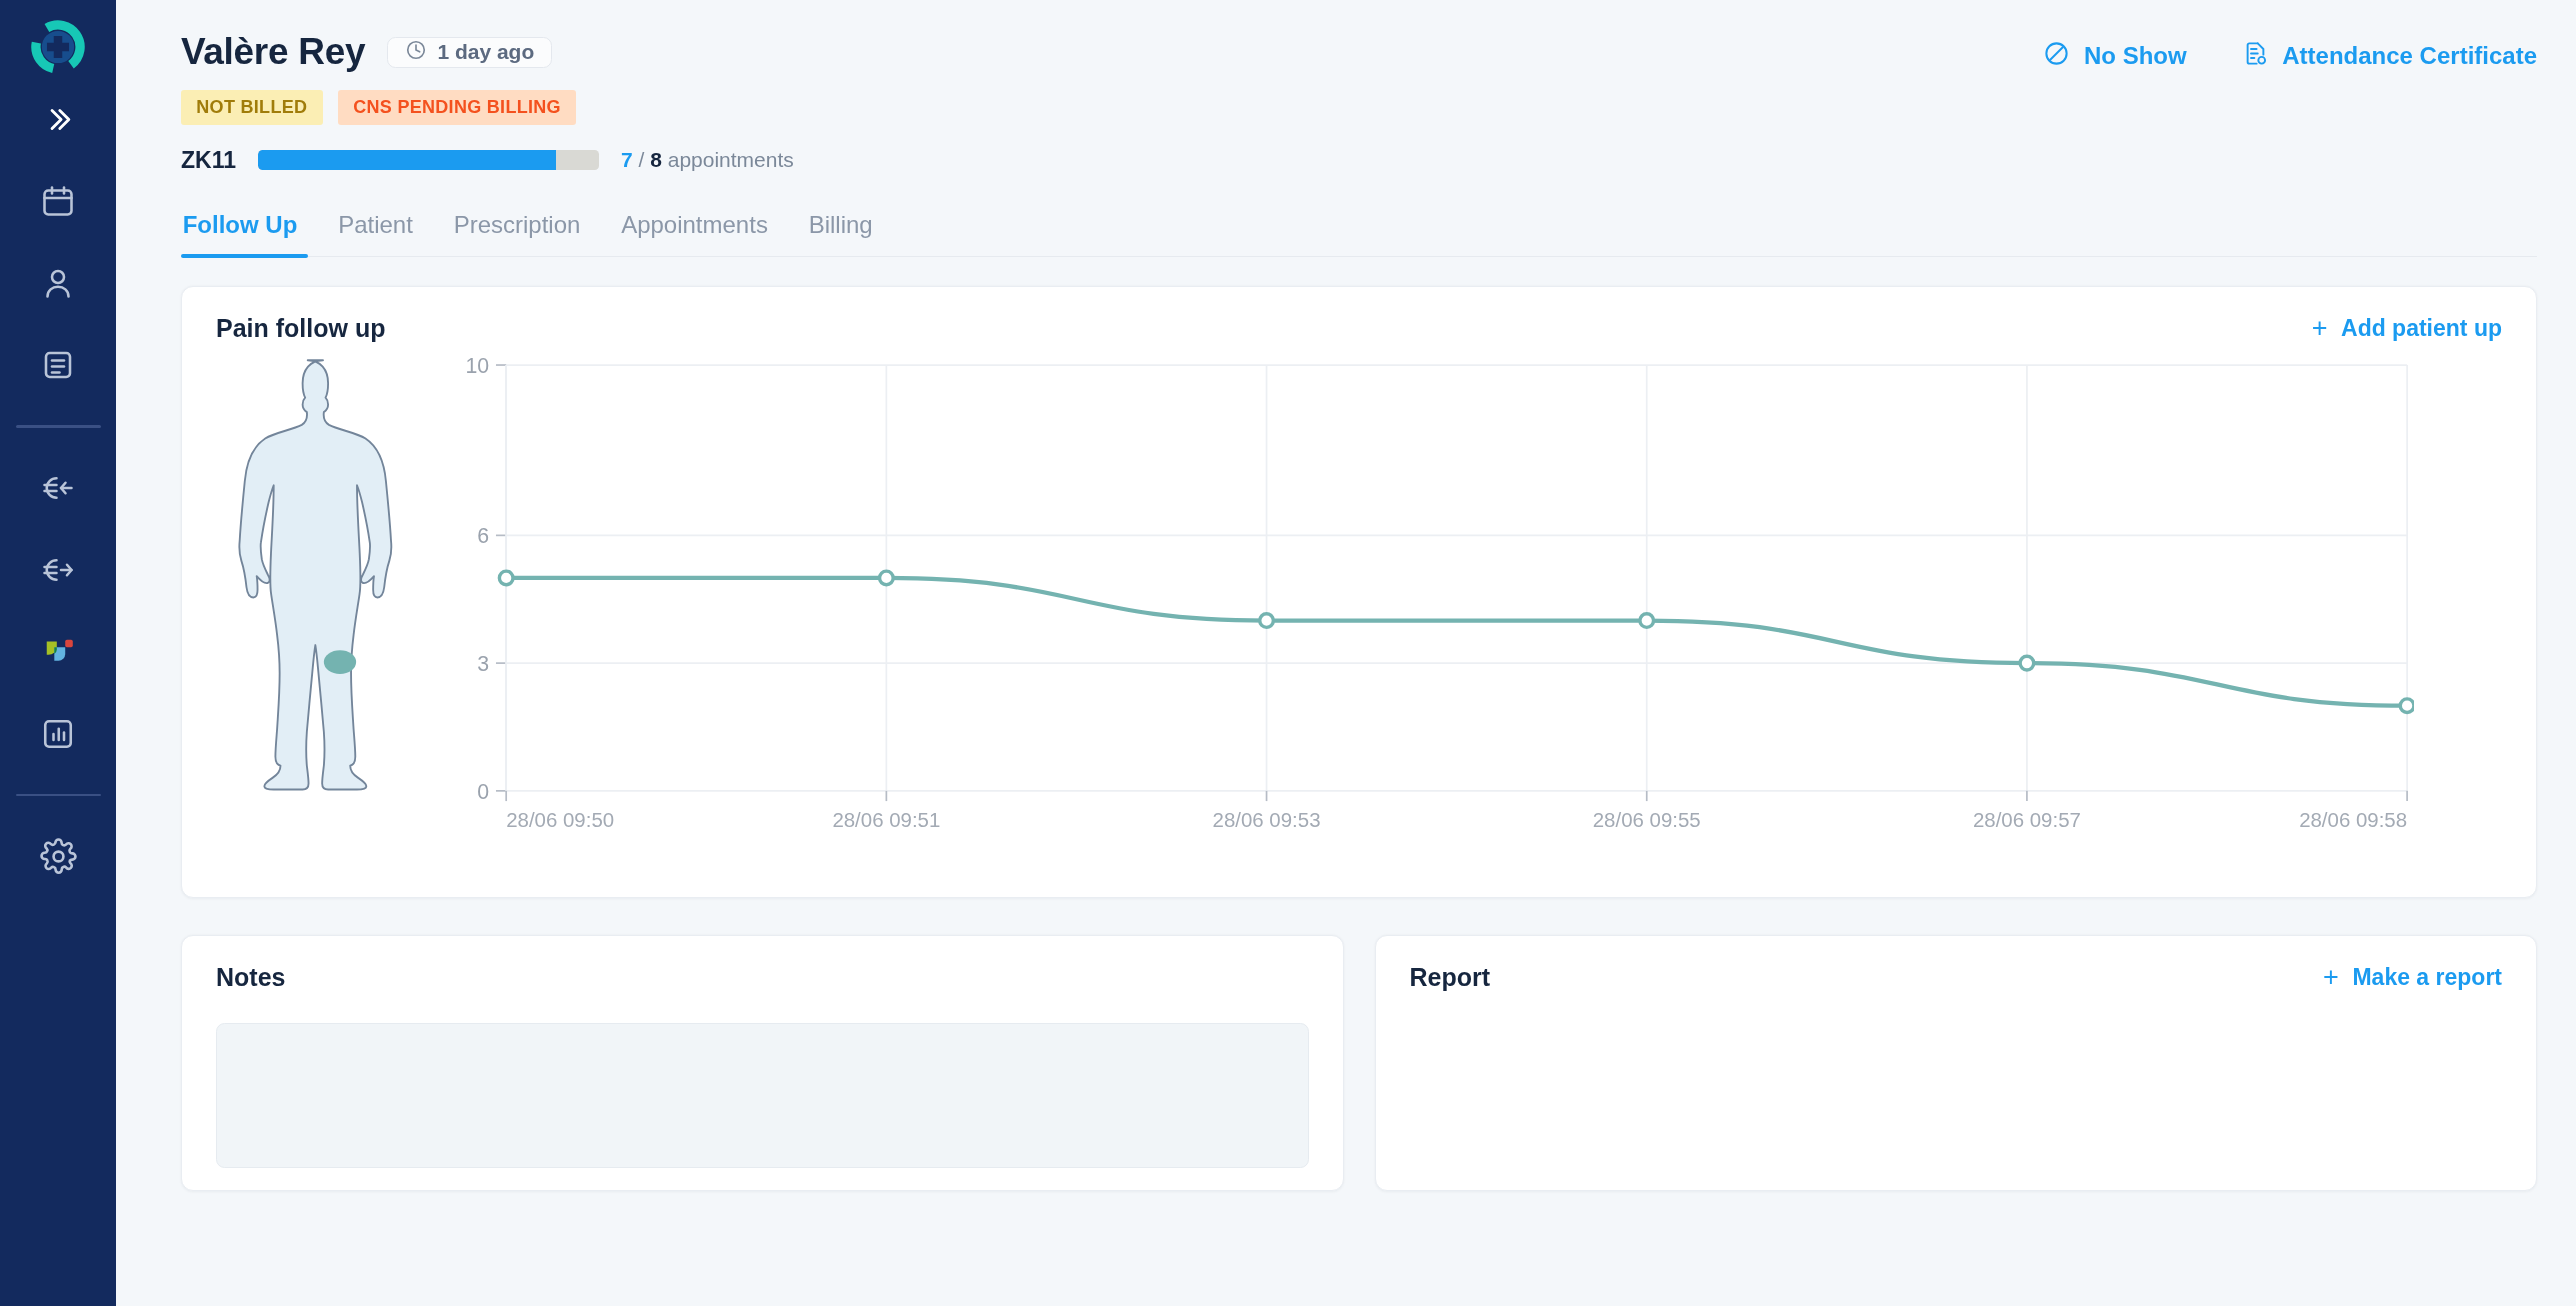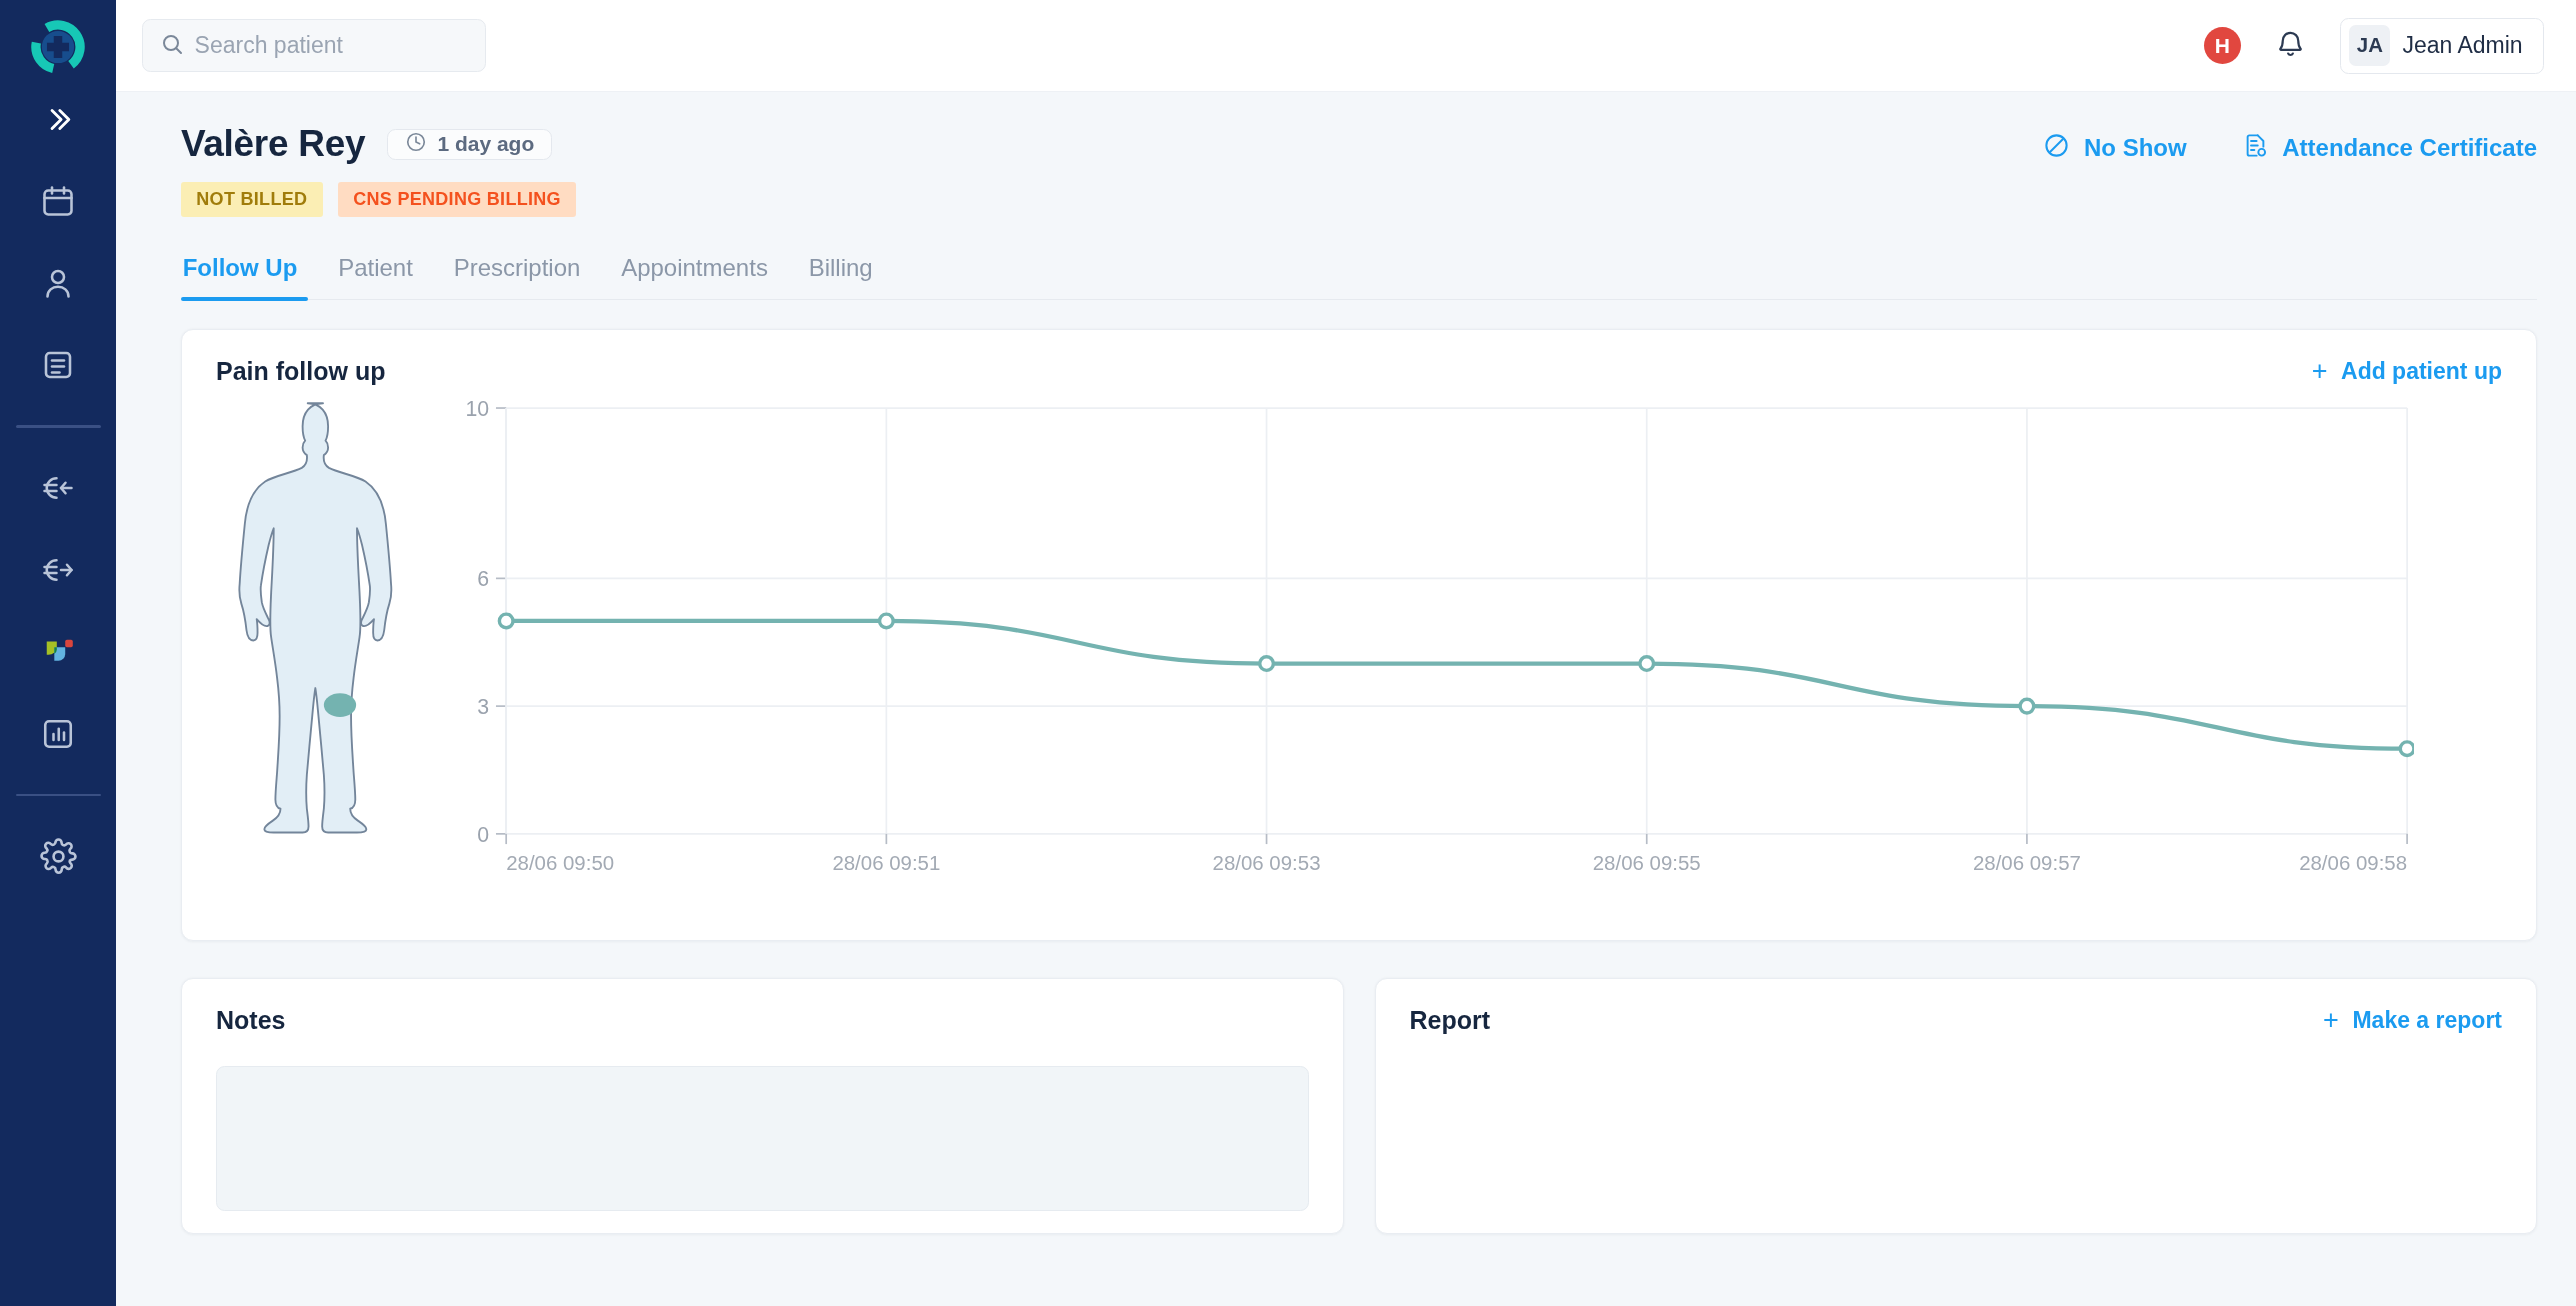--- a/index.html
+++ b/index.html
@@ -245,45 +245,20 @@
             <circle cx="12" cy="12" r="3.2"></circle>
             <path d="M19.4 14.5a1.6 1.6 0 0 0 .3 1.8l.1.1a2 2 0 1 1-2.8 2.8l-.1-.1a1.6 1.6 0 0 0-1.8-.3 1.6 1.6 0 0 0-1 1.5v.2a2 2 0 1 1-4 0v-.1a1.6 1.6 0 0 0-1-1.5 1.6 1.6 0 0 0-1.8.3l-.1.1a2 2 0 1 1-2.8-2.8l.1-.1a1.6 1.6 0 0 0 .3-1.8 1.6 1.6 0 0 0-1.5-1H3a2 2 0 1 1 0-4h.1a1.6 1.6 0 0 0 1.5-1 1.6 1.6 0 0 0-.3-1.8l-.1-.1a2 2 0 1 1 2.8-2.8l.1.1a1.6 1.6 0 0 0 1.8.3h.1a1.6 1.6 0 0 0 1-1.5V3a2 2 0 1 1 4 0v.1a1.6 1.6 0 0 0 1 1.5 1.6 1.6 0 0 0 1.8-.3l.1-.1a2 2 0 1 1 2.8 2.8l-.1.1a1.6 1.6 0 0 0-.3 1.8v.1a1.6 1.6 0 0 0 1.5 1h.2a2 2 0 1 1 0 4h-.1a1.6 1.6 0 0 0-1.5 1z"></path>
           </svg>
         </span>
       </div>
     </nav>
   </aside>
 
   <div class="main">
 
-    <header class="topbar">
-      <div class="search-box">
-        <span>
-          <svg width="24" height="24" viewBox="0 0 24 24" fill="none" stroke="#7b8899" stroke-width="2" stroke-linecap="round">
-            <circle cx="11" cy="11" r="7"></circle>
-              <line x1="16.2" y1="16.2" x2="21" y2="21"></line>
-          </svg>
-        </span>
-        <span class="ph">Search patient</span>
-      </div>
-
-      <div class="topbar-right">
-        <div class="h-badge">H</div>
-        <span class="bell">
-          <svg width="31" height="31" viewBox="0 0 24 24" fill="none" stroke="#2c3a52" stroke-width="1.7" stroke-linecap="round" stroke-linejoin="round">
-            <path d="M6 9a6 6 0 0 1 12 0c0 4 1.2 5.5 1.8 6.2.3.4 0 .9-.5.9H4.7c-.5 0-.8-.5-.5-.9C4.8 14.5 6 13 6 9z"></path>
-            <path d="M10.2 19a2 2 0 0 0 3.6 0"></path>
-          </svg>
-        </span>
-        <div class="user-chip">
-          <div class="avatar">JA</div>
-          <div class="user-name">Jean Admin</div>
-        </div>
-      </div>
-    </header>
 
     <div class="page">
 
       <div class="patient-head">
         <div class="p-left">
           <div class="p-nameline">
             <div class="p-name">Valère Rey</div>
             <div class="chip-time">
               <span>
                 <svg width="22" height="22" viewBox="0 0 24 24" fill="none" stroke="#7b8899" stroke-width="1.8" stroke-linecap="round">
@@ -293,20 +268,27 @@
               </span>
               <span>1 day ago</span>
             </div>
           </div>
 
           <div class="tags">
             <span class="tag yellow">NOT BILLED</span>
             <span class="tag orange">CNS PENDING BILLING</span>
           </div>
 
+          <div class="progress-row">
+            <span class="pcode">ZK11</span>
+            <div class="pbar">
+              <div class="fill" id="pfill" style="width: 87.5%;"></div>
+            </div>
+            <span class="pcount"><span class="cur">7</span> / <span class="tot">8</span> <span>appointments</span></span>
+          </div>
         </div>
 
         <div class="p-right">
           <div class="act">
             <span>
               <svg width="27" height="27" viewBox="0 0 24 24" fill="none" stroke="#1b9bf0" stroke-width="1.8">
                 <circle cx="12" cy="12" r="9"></circle>
                   <line x1="6" y1="18" x2="18" y2="6"></line>
               </svg>
             </span>

